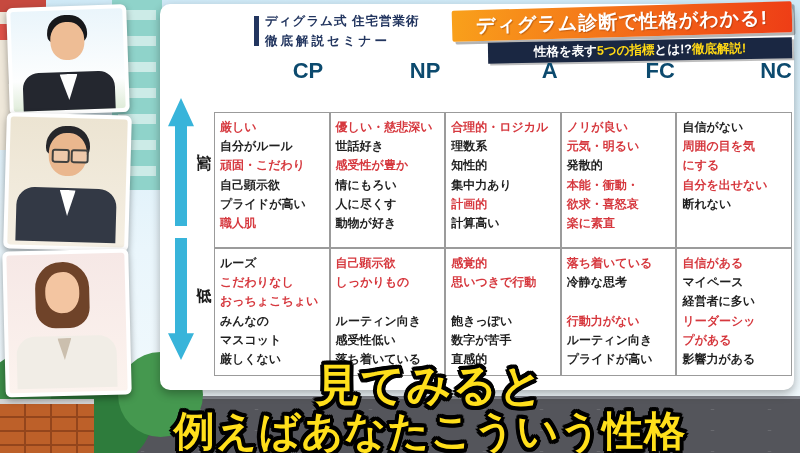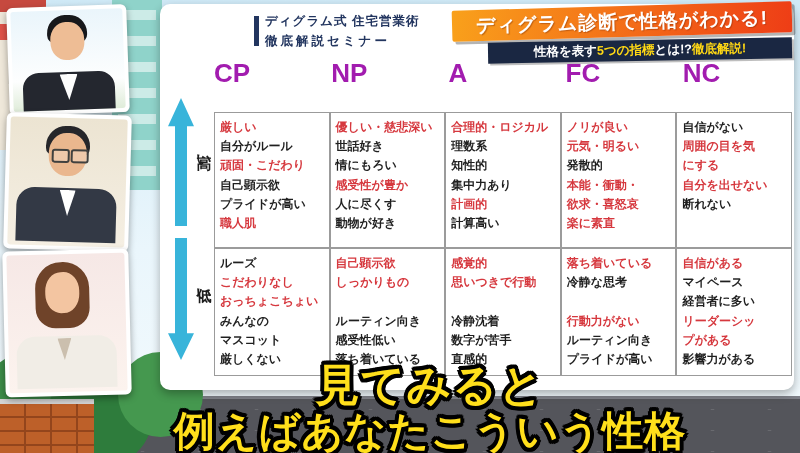--- a/index.html
+++ b/index.html
@@ -69,21 +69,21 @@
       transform:rotate(-1.6deg);border-radius:2px;box-shadow:3px 3px 0 rgba(40,40,40,.35);
       display:flex;align-items:center;justify-content:center;color:#fff;font-size:19px;
       font-weight:900;letter-spacing:1px;text-shadow:1px 1px 1px rgba(120,40,0,.4);}
   .banner-sub{position:absolute;left:328px;top:36px;width:304px;height:21px;
       background:var(--navy,#1a2742);transform:rotate(-1deg);
       display:flex;align-items:center;justify-content:center;
       color:#fff;font-size:12.5px;font-weight:bold;box-shadow:2px 2px 0 rgba(40,40,40,.3);}
   .banner-sub .yl{color:#ffd814;}
   .col-heads{position:absolute;left:54px;top:54px;width:578px;display:grid;
       grid-template-columns:repeat(5,1fr);gap:8px;}
-  .col-heads div{text-align:left;font-size:26px;font-weight:800;color:#a21caf;}
+  .col-heads div{text-align:right;font-size:22px;font-weight:800;color:#0c4a6e;}
   .axis-arrow{position:absolute;left:8px;width:26px;color:var(--arrow,#38b4da);}
   .arrow-up{top:94px;height:128px;}
   .arrow-down{top:234px;height:122px;}
   .axis-label{position:absolute;left:34px;writing-mode:vertical-rl;font-size:15px;
       font-weight:bold;color:#1c1c1c;letter-spacing:3px;}
   .label-high{top:138px;}
   .label-low{top:272px;}
   .trait-grid{position:absolute;left:54px;top:88px;width:578px;display:grid;
       grid-template-columns:repeat(5,1fr);grid-template-rows:136px 128px;gap:0;margin-top:20px;}
   .cell{border:1px solid #9b9b9b;background:#fff;padding:5px 5px;font-size:12px;
@@ -185,22 +185,22 @@
           <div class="line red">厳しい</div>
           <div class="line">自分がルール</div>
           <div class="line red">頑固・こだわり</div>
           <div class="line">自己顕示欲</div>
           <div class="line">プライドが高い</div>
           <div class="line red">職人肌</div>
         </div>
         <div class="cell">
           <div class="line red">優しい・慈悲深い</div>
           <div class="line">世話好き</div>
+          <div class="line red">感受性が豊か</div>
           <div class="line">情にもろい</div>
-          <div class="line red">感受性が豊か</div>
           <div class="line">人に尽くす</div>
           <div class="line">動物が好き</div>
         </div>
         <div class="cell">
           <div class="line red">合理的・ロジカル</div>
           <div class="line">理数系</div>
           <div class="line">知性的</div>
           <div class="line">集中力あり</div>
           <div class="line red">計画的</div>
           <div class="line">計算高い</div>
@@ -233,21 +233,21 @@
           <div class="line red">しっかりもの</div>
           <div class="line">&nbsp;</div>
           <div class="line">ルーティン向き</div>
           <div class="line">感受性低い</div>
           <div class="line">落ち着いている</div>
         </div>
         <div class="cell">
           <div class="line red">感覚的</div>
           <div class="line red">思いつきで行動</div>
           <div class="line">&nbsp;</div>
-          <div class="line">冷静沈着</div>
+          <div class="line">飽きっぽい</div>
           <div class="line">数字が苦手</div>
           <div class="line">直感的</div>
         </div>
         <div class="cell">
           <div class="line red">落ち着いている</div>
           <div class="line">冷静な思考</div>
           <div class="line">&nbsp;</div>
           <div class="line red">行動力がない</div>
           <div class="line">ルーティン向き</div>
           <div class="line">プライドが高い</div>

